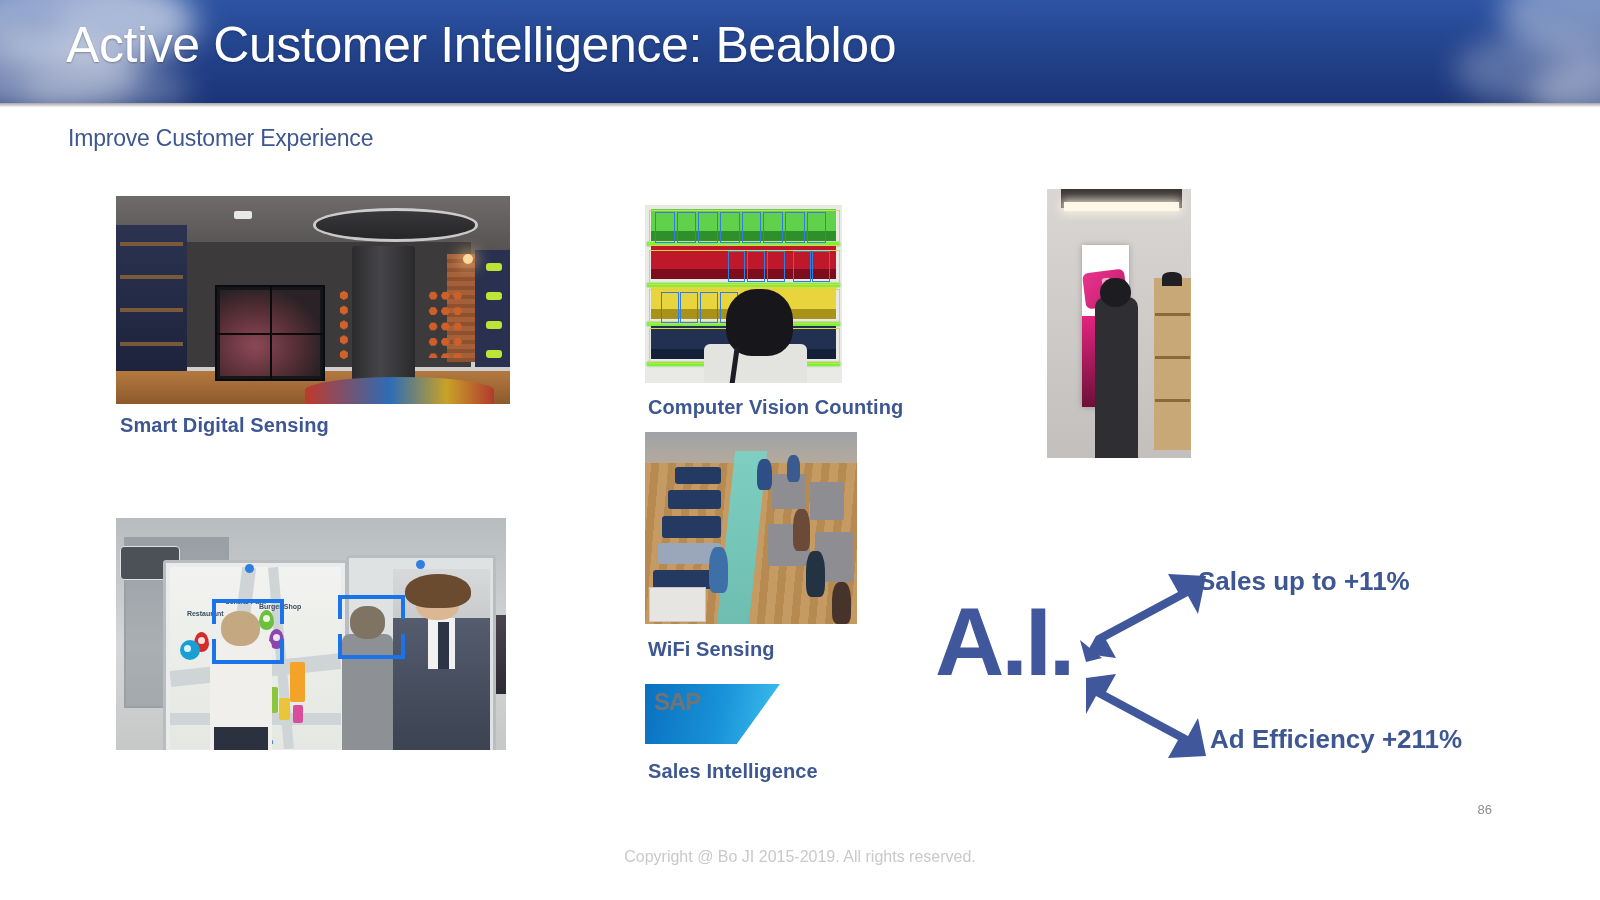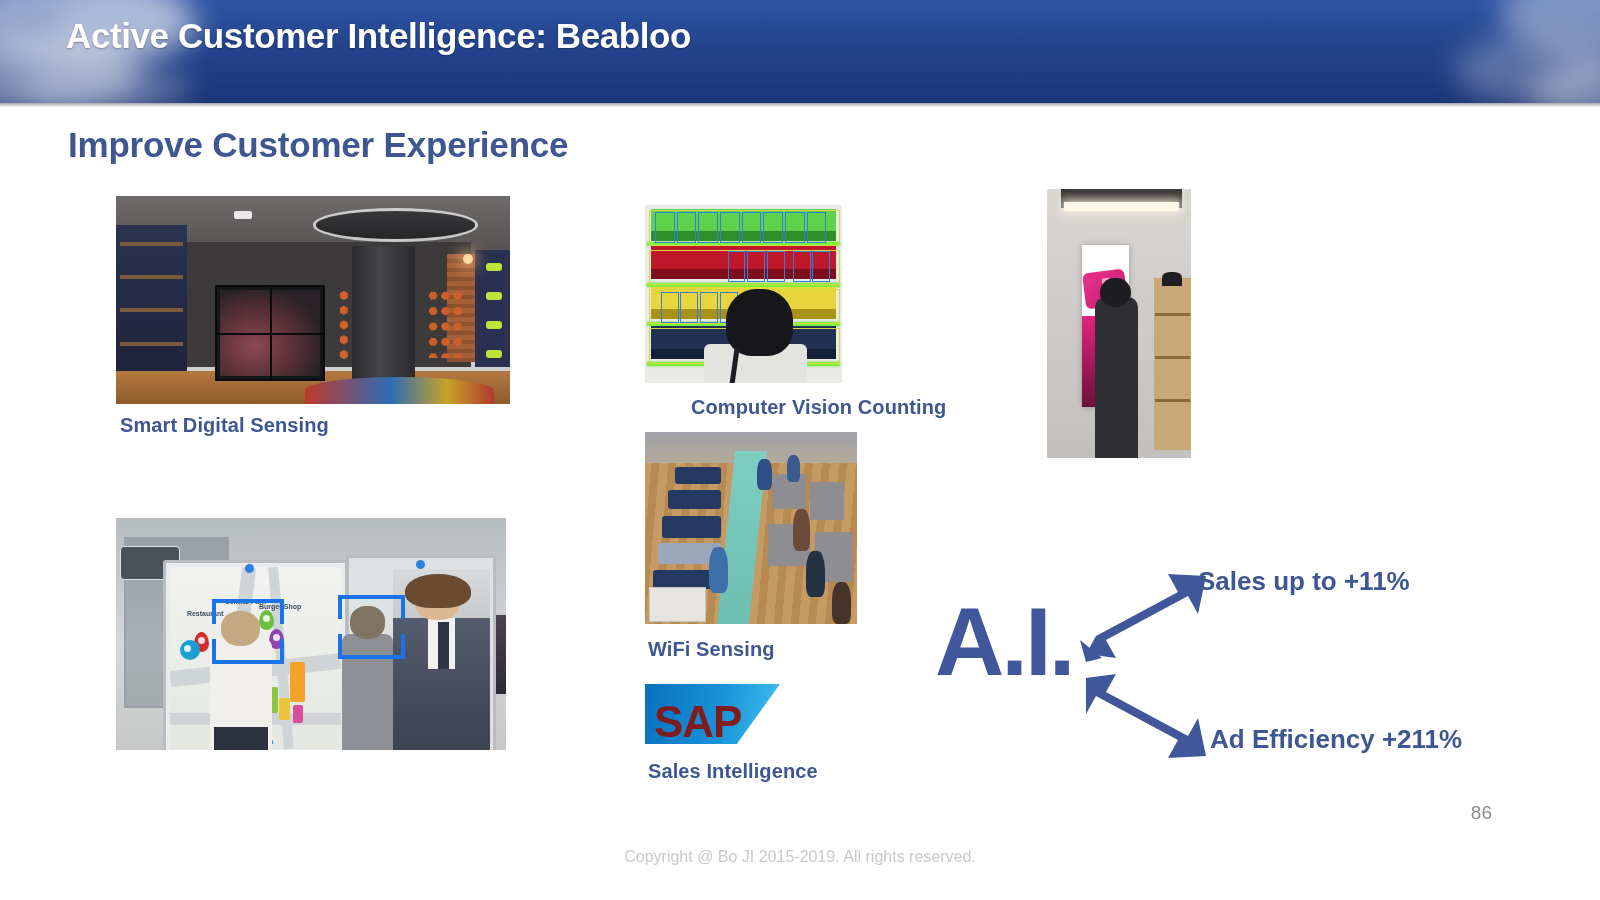--- a/index.html
+++ b/index.html
@@ -39,29 +39,29 @@
   .c5{left:1500px;top:-30px;width:190px;height:86px;opacity:.38;}
   .c6{left:1455px;top:34px;width:160px;height:72px;opacity:.26;}
   .c7{left:1530px;top:56px;width:180px;height:74px;opacity:.34;}
   .header-shadow{
     position:absolute;left:0;top:103px;width:1600px;height:4px;
     background:linear-gradient(180deg,rgba(120,120,125,.65),rgba(170,170,175,.15));
     z-index:3;
   }
   .header-title{
     position:absolute;left:66px;top:16px;z-index:4;
-    font-size:35px;font-weight:bold;color:#ffffff;
+    font-size:50px;font-weight:normal;color:#ffffff;
     letter-spacing:-.4px;white-space:nowrap;
     text-shadow:0 1px 2px rgba(0,0,0,.30);
   }
 
   
   .subtitle{
     position:absolute;left:68px;top:125px;
-    font-size:35px;font-weight:bold;color:#3e5792;
+    font-size:23px;font-weight:normal;color:#3e5792;
     letter-spacing:-.2px;white-space:nowrap;
   }
 
   
   .caption{
     position:absolute;font-size:20px;font-weight:bold;color:#3e5792;
     white-space:nowrap;letter-spacing:.1px;
   }
 
   
@@ -158,31 +158,31 @@
   .p5 .manshirt{position:absolute;left:80%;top:43%;width:7%;height:22%;background:#f1f1f1;}
   .p5 .mantie{position:absolute;left:82.5%;top:45%;width:3%;height:20%;background:#2c3445;}
   .p5 .dot{position:absolute;width:9px;height:9px;border-radius:50%;background:#2f7fe0;}
   .p5 .clothes{position:absolute;right:0;top:42%;width:5%;height:34%;background:linear-gradient(180deg,#4a4450,#2e2a33);}
 
   
   .sap{position:absolute;left:645px;top:684px;width:135px;height:60px;}
   .sap .flag{position:absolute;inset:0;
     background:linear-gradient(100deg,#0a70c0 0%,#1892d8 55%,#3fc1f0 100%);
     clip-path:polygon(0 0,100% 0,68% 100%,0 100%);}
-  .sap .txt{position:absolute;left:9px;top:16px;font-size:44px;font-weight:bold;color:#7f1d1d;letter-spacing:-1px;line-height:1;}
+  .sap .txt{position:absolute;left:9px;top:6px;font-size:24px;font-weight:bold;color:#737373;letter-spacing:-1px;line-height:1;}
   .sap .reg{position:absolute;right:20px;bottom:3px;font-size:9px;color:#ffffff;}
 
   
   .ai-wrap{position:absolute;left:930px;top:552px;width:600px;height:230px;}
   .ai-text{position:absolute;left:5px;top:42px;font-size:96px;font-weight:bold;color:#41579b;line-height:1;letter-spacing:-3px;}
   .ai-arrow{position:absolute;}
   .res-text{position:absolute;font-size:26px;font-weight:bold;color:#3e5792;white-space:nowrap;}
 
   
-  .pagenum{position:absolute;right:108px;top:802px;font-size:19px;color:#8d8d8d;}
+  .pagenum{position:absolute;right:108px;top:802px;font-size:13px;color:#8d8d8d;}
   .copyright{position:absolute;left:0;top:848px;width:1600px;text-align:center;font-size:16px;color:#c9c9c9;}
 </style>
 </head>
 <body>
 
 <div class="slide">
 
   <div class="header">
     <div class="header-bg"></div>
     <div class="cloud c1"></div>
@@ -264,21 +264,21 @@
     <div class="bbox" style="left:28%;top:49%;width:8%;height:16%"></div>
     <div class="bbox" style="left:38%;top:49%;width:8%;height:16%"></div>
     <div class="bbox-y" style="left:2%;top:3%;width:96%;height:19%"></div>
     <div class="bbox-y" style="left:2%;top:25%;width:96%;height:19%"></div>
     <div class="bbox-y" style="left:2%;top:47%;width:96%;height:19%"></div>
     <div class="bbox-y" style="left:2%;top:69%;width:96%;height:19%"></div>
     <div class="body"></div>
     <div class="head"></div>
     <div class="strap"></div>
   </div>
-  <div class="caption" style="left:648px;top:396px;margin-left:43px;">Computer Vision Counting</div>
+  <div class="caption" style="left:648px;top:396px;">Computer Vision Counting</div>
 
   <div class="photo p3">
     <div class="roomwall"></div>
     <div class="topstrip"></div>
     <div class="toplight"></div>
     <div class="screen">
       <div class="prod"></div>
       <div class="prodbuckle"></div>
       <div class="prodlow"></div>
     </div>

